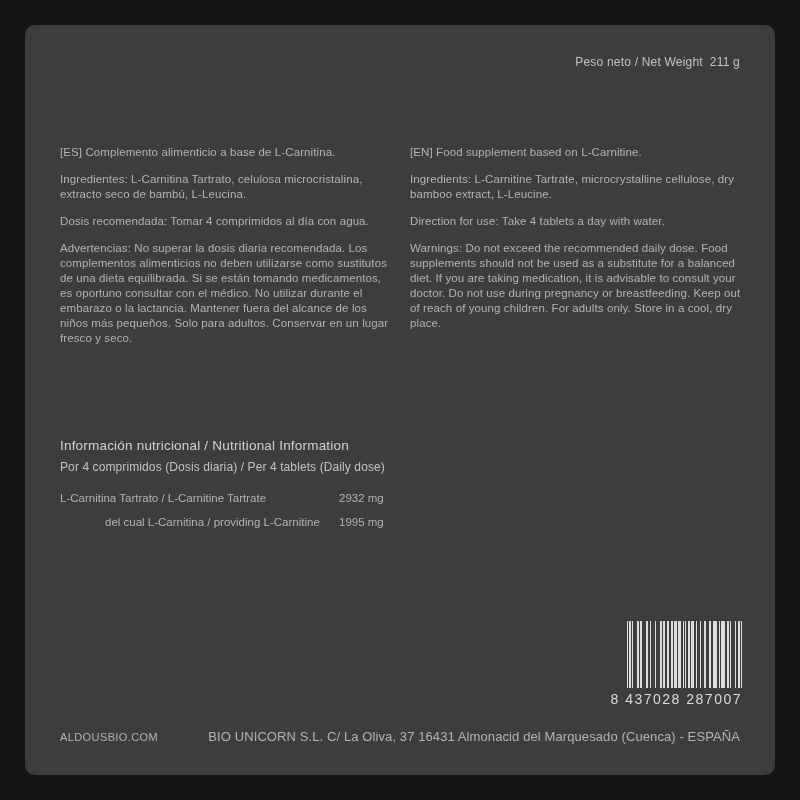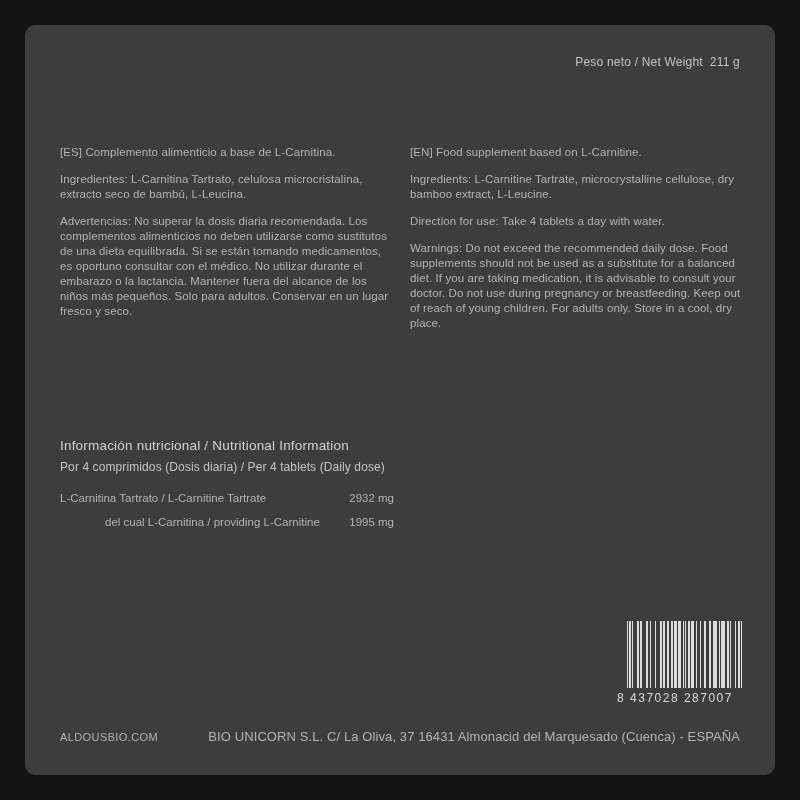--- a/index.html
+++ b/index.html
@@ -58,28 +58,28 @@
   .nut-sub{
     font-size:12px; color:var(--text-mid); margin-top:7px; letter-spacing:.1px;
   }
   .nut-table{margin-top:18px; width:334px;}
   .nut-row{
     display:flex; justify-content:space-between; align-items:baseline;
     height:24px; font-size:11.5px; color:var(--text-body);
   }
   .nut-label{white-space:nowrap;}
   .nut-label.indent{padding-left:45px;}
-  .nut-value{white-space:nowrap; text-align:right; min-width:55px;}
+  .nut-value{white-space:nowrap; text-align:left; min-width:55px;}
   
   .barcode{position:absolute; right:33px; top:596px; width:134px;}
   .bars{width:115px; height:67px; margin-left:auto; display:block;}
   .bars svg{display:block; width:115px; height:67px;}
   .barcode-number{
-    margin-top:3px; text-align:center; white-space:nowrap;
-    font-size:12px; letter-spacing:1.5px; color:var(--barcode);
+    margin-top:3px; text-align:right; white-space:nowrap;
+    font-size:14px; letter-spacing:1.5px; color:var(--barcode);
   }
   
   .footer{
     position:absolute; left:35px; right:35px; bottom:31px;
     display:flex; justify-content:space-between; align-items:baseline;
   }
   .footer .website{
     font-size:11px; letter-spacing:.4px; color:var(--text-body);
   }
   .footer .address{
@@ -93,20 +93,21 @@
 
 
   <div class="net-weight">
     <span class="nw-label">Peso neto / Net Weight</span><span class="nw-value">211 g</span>
   </div>
 
   <div class="columns">
     <div class="col">
       <p>[ES] Complemento alimenticio a base de L-Carnitina.</p>
       <p>Ingredientes: L-Carnitina Tartrato, celulosa microcristalina, extracto seco de bambú, L-Leucina.</p>
+      <p>Dosis recomendada: Tomar 4 comprimidos al día con agua.</p>
       <p>Advertencias: No superar la dosis diaria recomendada. Los complementos alimenticios no deben utilizarse como sustitutos de una dieta equilibrada. Si se están tomando medicamentos, es oportuno consultar con el médico. No utilizar durante el embarazo o la lactancia. Mantener fuera del alcance de los niños más pequeños. Solo para adultos. Conservar en un lugar fresco y seco.</p>
     </div>
     <div class="col">
       <p>[EN] Food supplement based on L-Carnitine.</p>
       <p>Ingredients: L-Carnitine Tartrate, microcrystalline cellulose, dry bamboo extract, L-Leucine.</p>
       <p>Direction for use: Take 4 tablets a day with water.</p>
       <p>Warnings: Do not exceed the recommended daily dose. Food supplements should not be used as a substitute for a balanced diet. If you are taking medication, it is advisable to consult your doctor. Do not use during pregnancy or breastfeeding. Keep out of reach of young children. For adults only. Store in a cool, dry place.</p>
     </div>
   </div>
 

